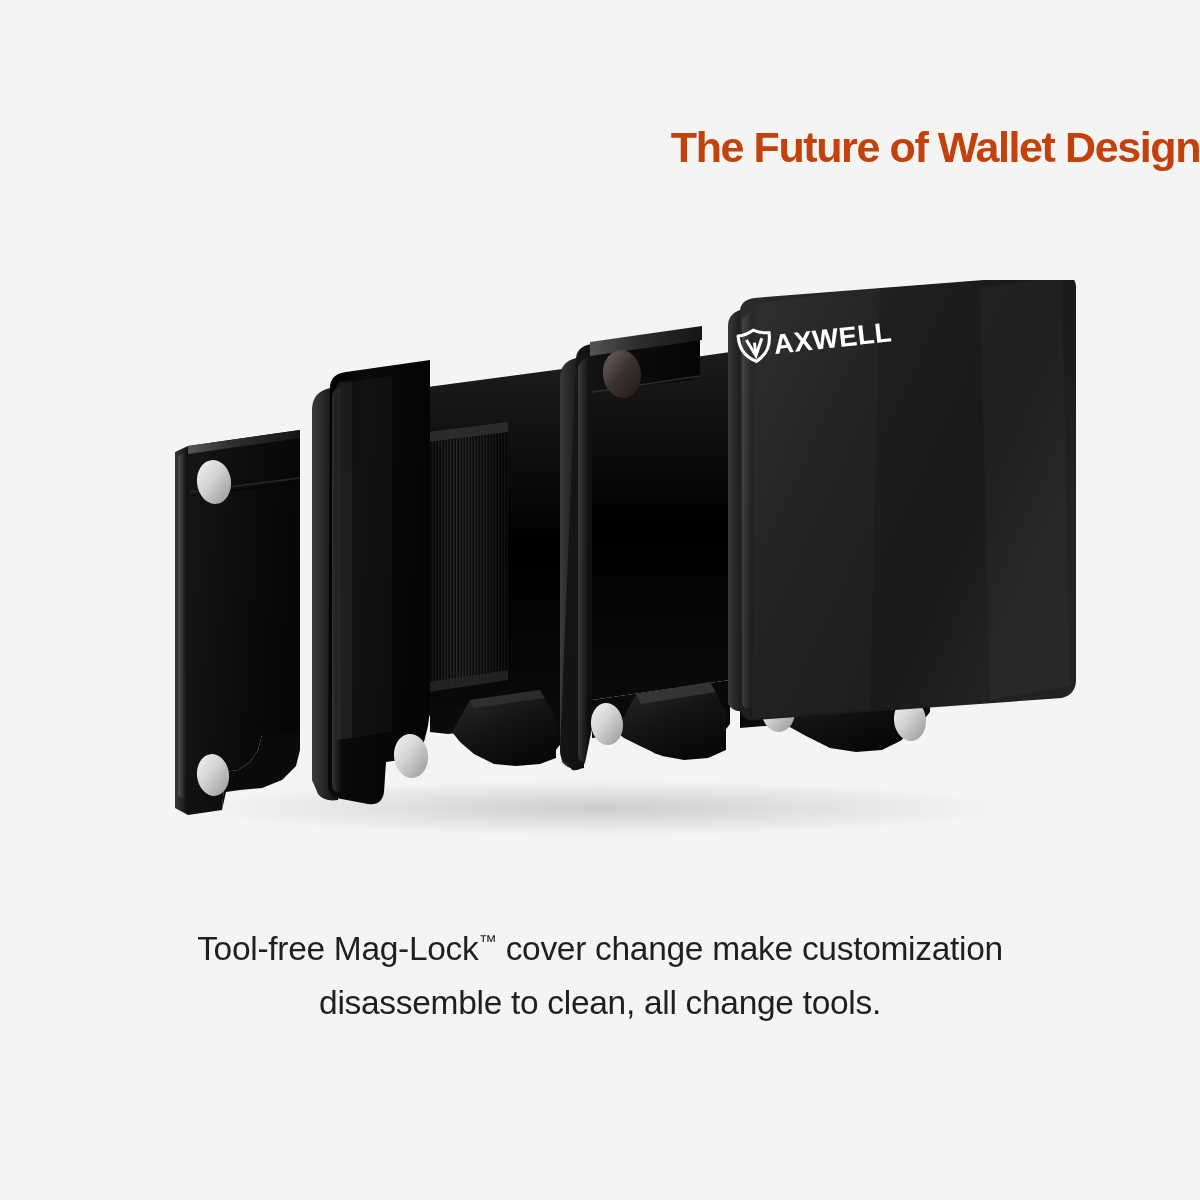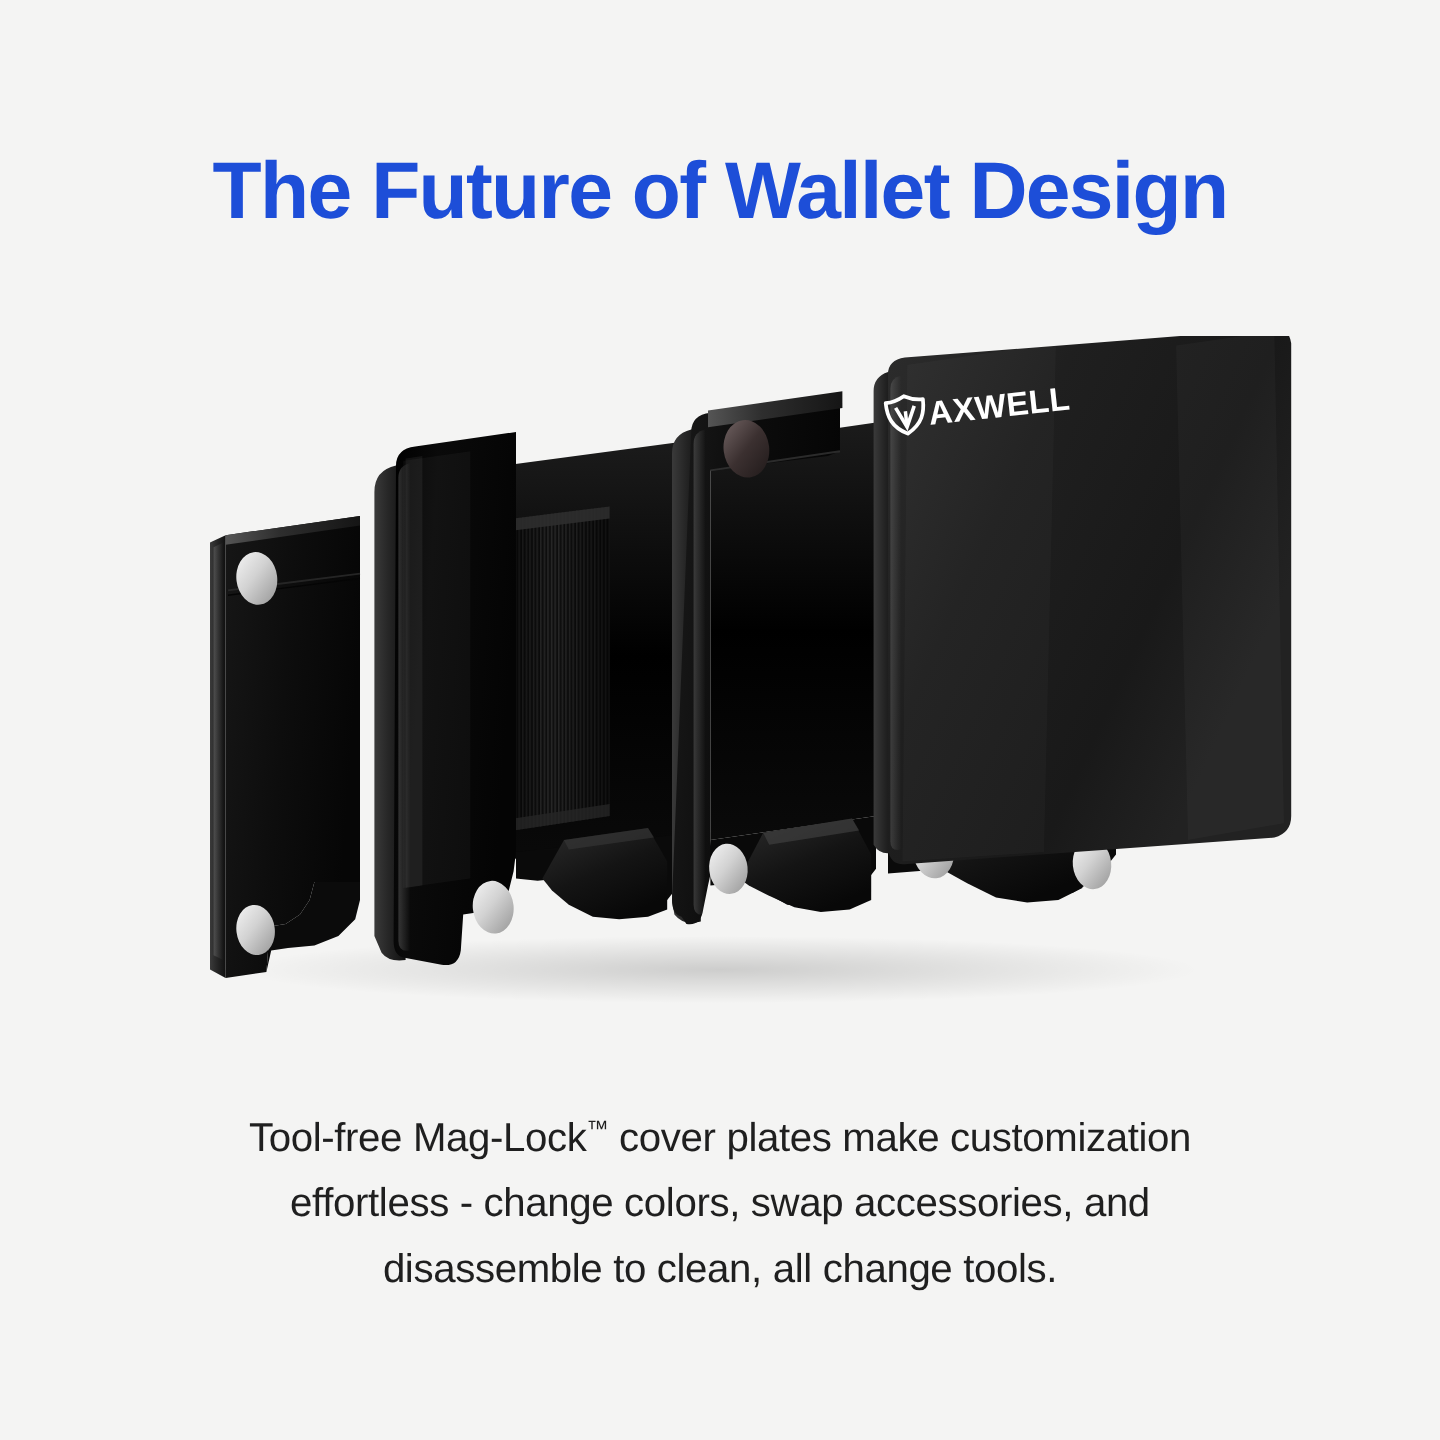--- a/index.html
+++ b/index.html
@@ -14,25 +14,25 @@
     overflow: hidden;
     position: relative;
   }
 
   
   .headline {
     position: absolute;
     top: 124px;
     left: 0;
     width: 1200px;
-    text-align: center;
-    font-size: 67px;
+    text-align: right;
+    font-size: 43px;
     font-weight: bold;
     letter-spacing: -1.4px;
-    color: #1d4ed8;
+    color: #c2410c;
     line-height: 1.08;
     white-space: nowrap;
   }
 
   
   .stage {
     position: absolute;
     left: 0;
     top: 280px;
     width: 1200px;
@@ -270,16 +270,15 @@
           <path d="M17,14.6 L17,27.8" fill="none" stroke="#ffffff" stroke-width="2.9"></path>
         </g>
 
         <text x="36" y="28" font-family="'Liberation Sans', sans-serif" font-size="27.5" font-weight="bold" letter-spacing="0.4" fill="#ffffff">AXWELL</text>
       </g>
     </g>
   </svg>
 </div>
 
 <div class="caption">
-  <span class="line"><span>Tool-free Mag-Lock</span><sup>™</sup><span> cover plates make customization</span></span>
-  <span class="line">effortless - change colors, swap accessories, and</span>
+  <span class="line"><span>Tool-free Mag-Lock</span><sup>™</sup><span> cover change make customization</span></span>
   <span class="line">disassemble to clean, all change tools.</span>
 </div>
 
 </body></html>

